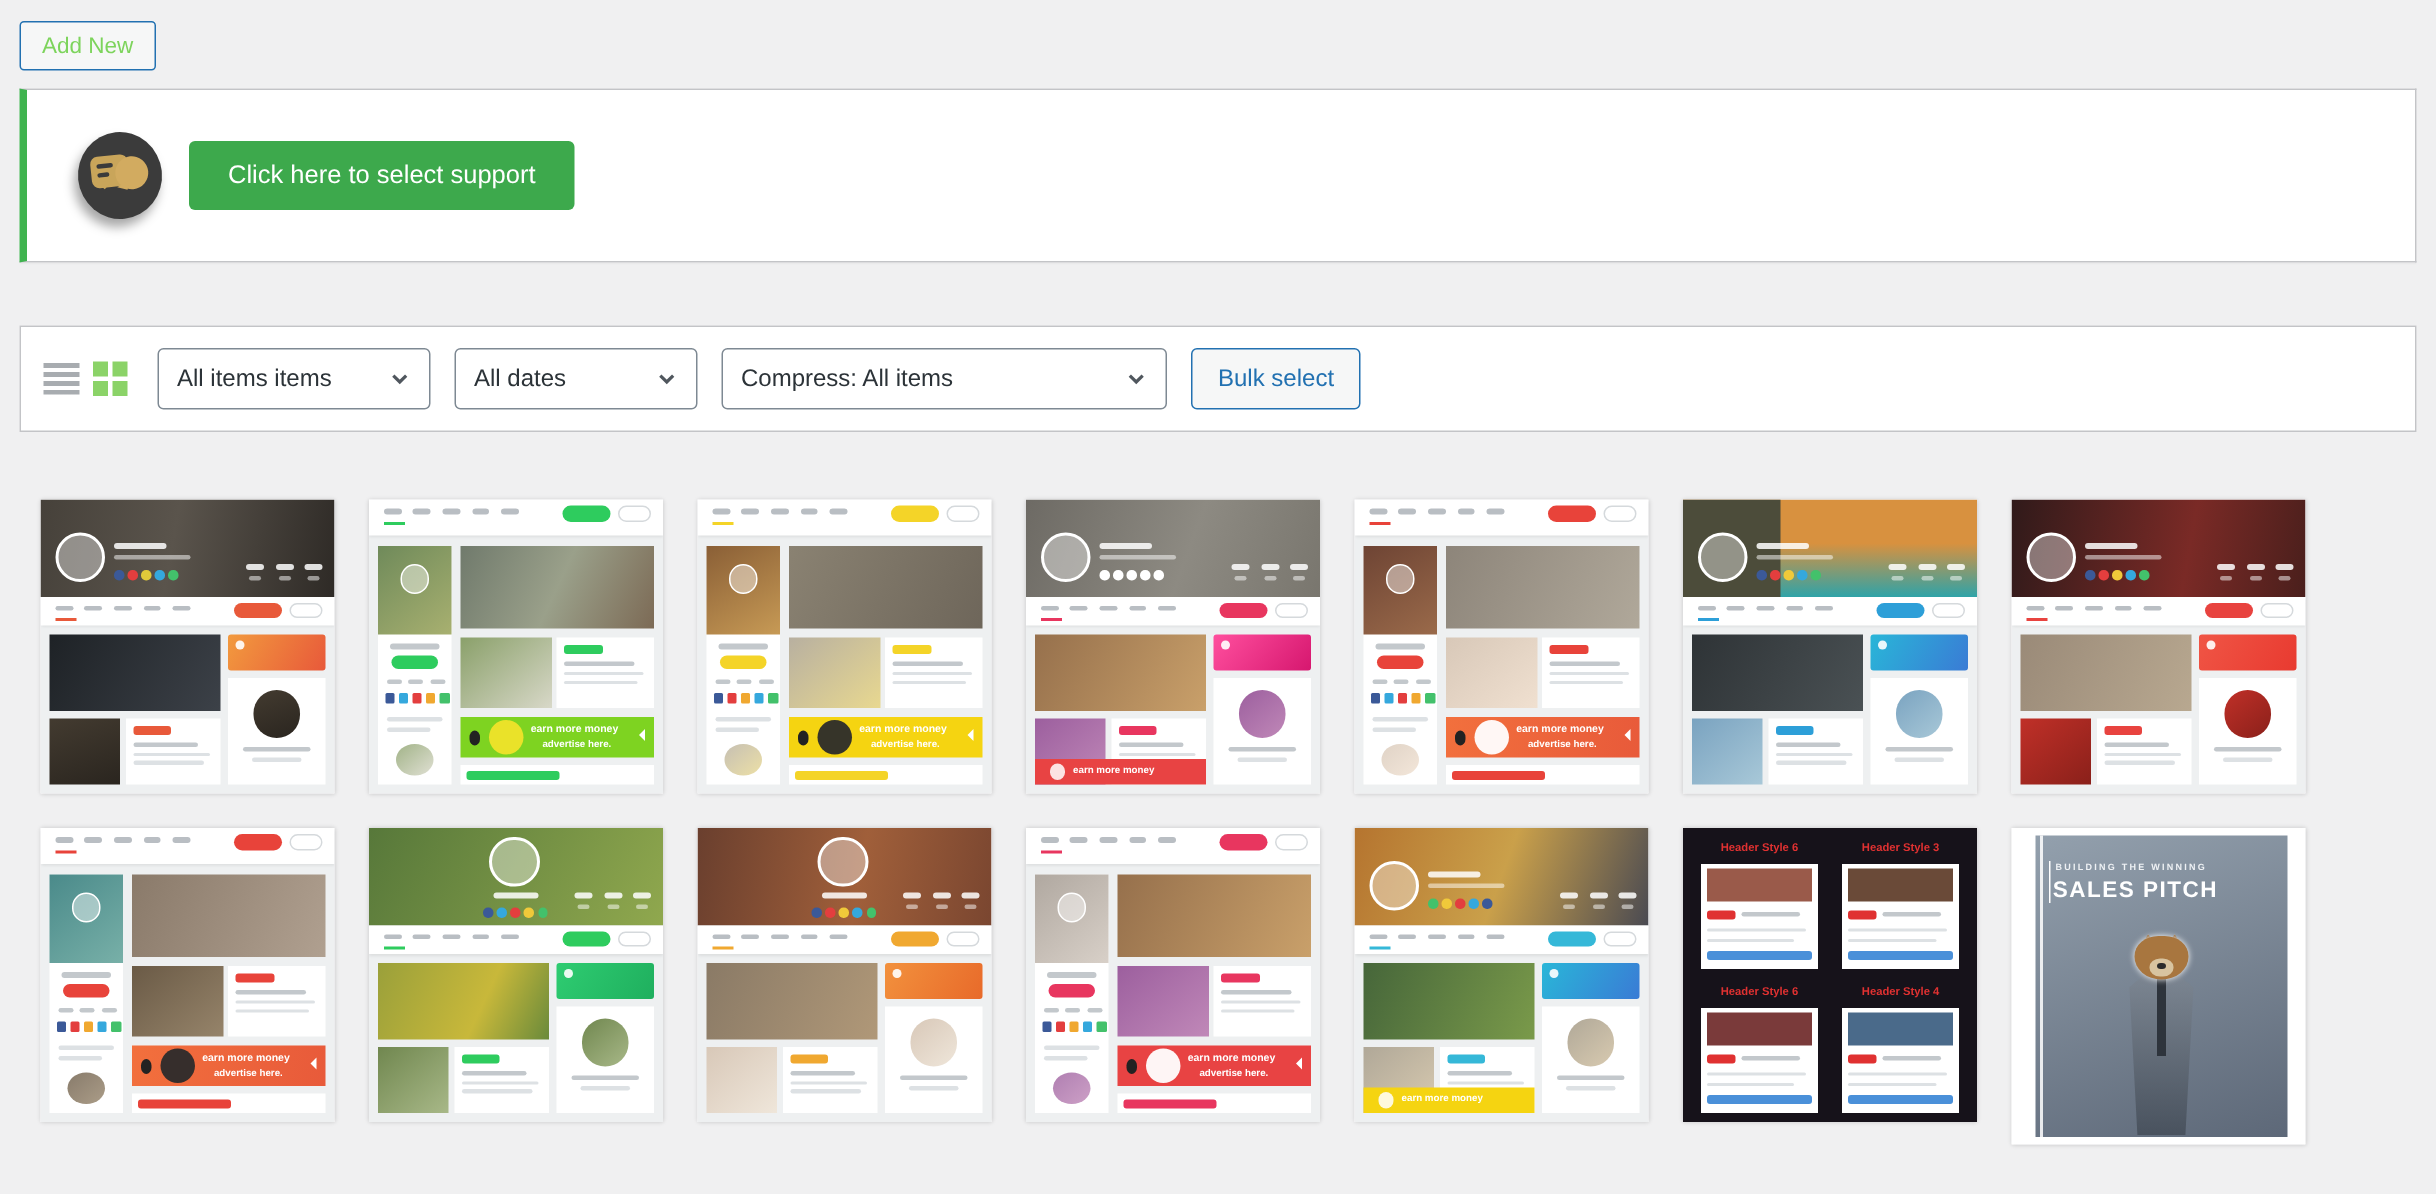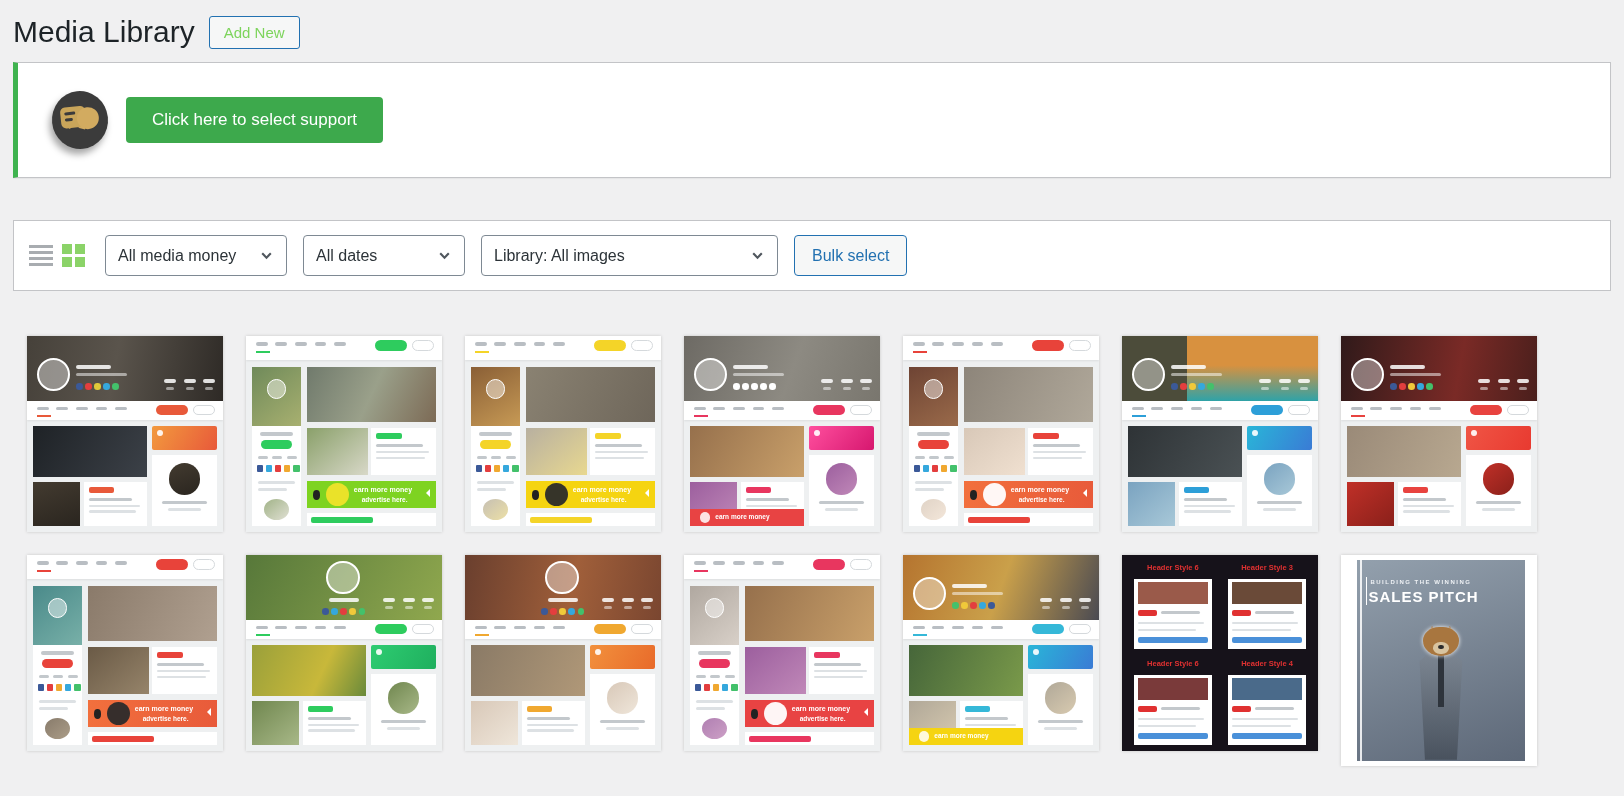--- a/index.html
+++ b/index.html
@@ -81,21 +81,20 @@
     position:relative; width:196px; height:196px; overflow:hidden; background:#fff;
     box-shadow:0 0 3px rgba(0,0,0,.18); cursor:pointer;
   }
 </style>
 </head>
 <body>
 
 <div class="page">
 
   <div class="header-row">
-    <h1 class="page-title">Media Library</h1>
     <button class="add-new-btn">Add New</button>
   </div>
 
   <div class="notice">
     <div class="support-icon">
       <span class="bub1"></span>
         <span class="bub2"></span>
       <span class="ln l1"></span>
         <span class="ln l2"></span>
     </div>
@@ -107,33 +106,33 @@
       <span class="icon-list"></span>
       <span class="icon-grid">
           <i></i>
           <i></i>
           <i></i>
           <i></i>
         </span>
     </div>
 
     <div class="select" style="min-width:182px">
-      <span>All media money</span>
+      <span>All items items</span>
       <svg class="chev" width="15" height="15" viewBox="0 0 14 14">
           <path d="M3 5l4 4 4-4" fill="none" stroke="#50575e" stroke-width="2"></path>
         </svg>
     </div>
     <div class="select" style="min-width:162px">
       <span>All dates</span>
       <svg class="chev" width="15" height="15" viewBox="0 0 14 14">
           <path d="M3 5l4 4 4-4" fill="none" stroke="#50575e" stroke-width="2"></path>
         </svg>
     </div>
     <div class="select" style="min-width:297px">
-      <span>Library: All images</span>
+      <span>Compress: All items</span>
       <svg class="chev" width="15" height="15" viewBox="0 0 14 14">
           <path d="M3 5l4 4 4-4" fill="none" stroke="#50575e" stroke-width="2"></path>
         </svg>
     </div>
 
     <button class="bulk-btn">Bulk select</button>
 
   </div>
 
   <div class="media-grid">

